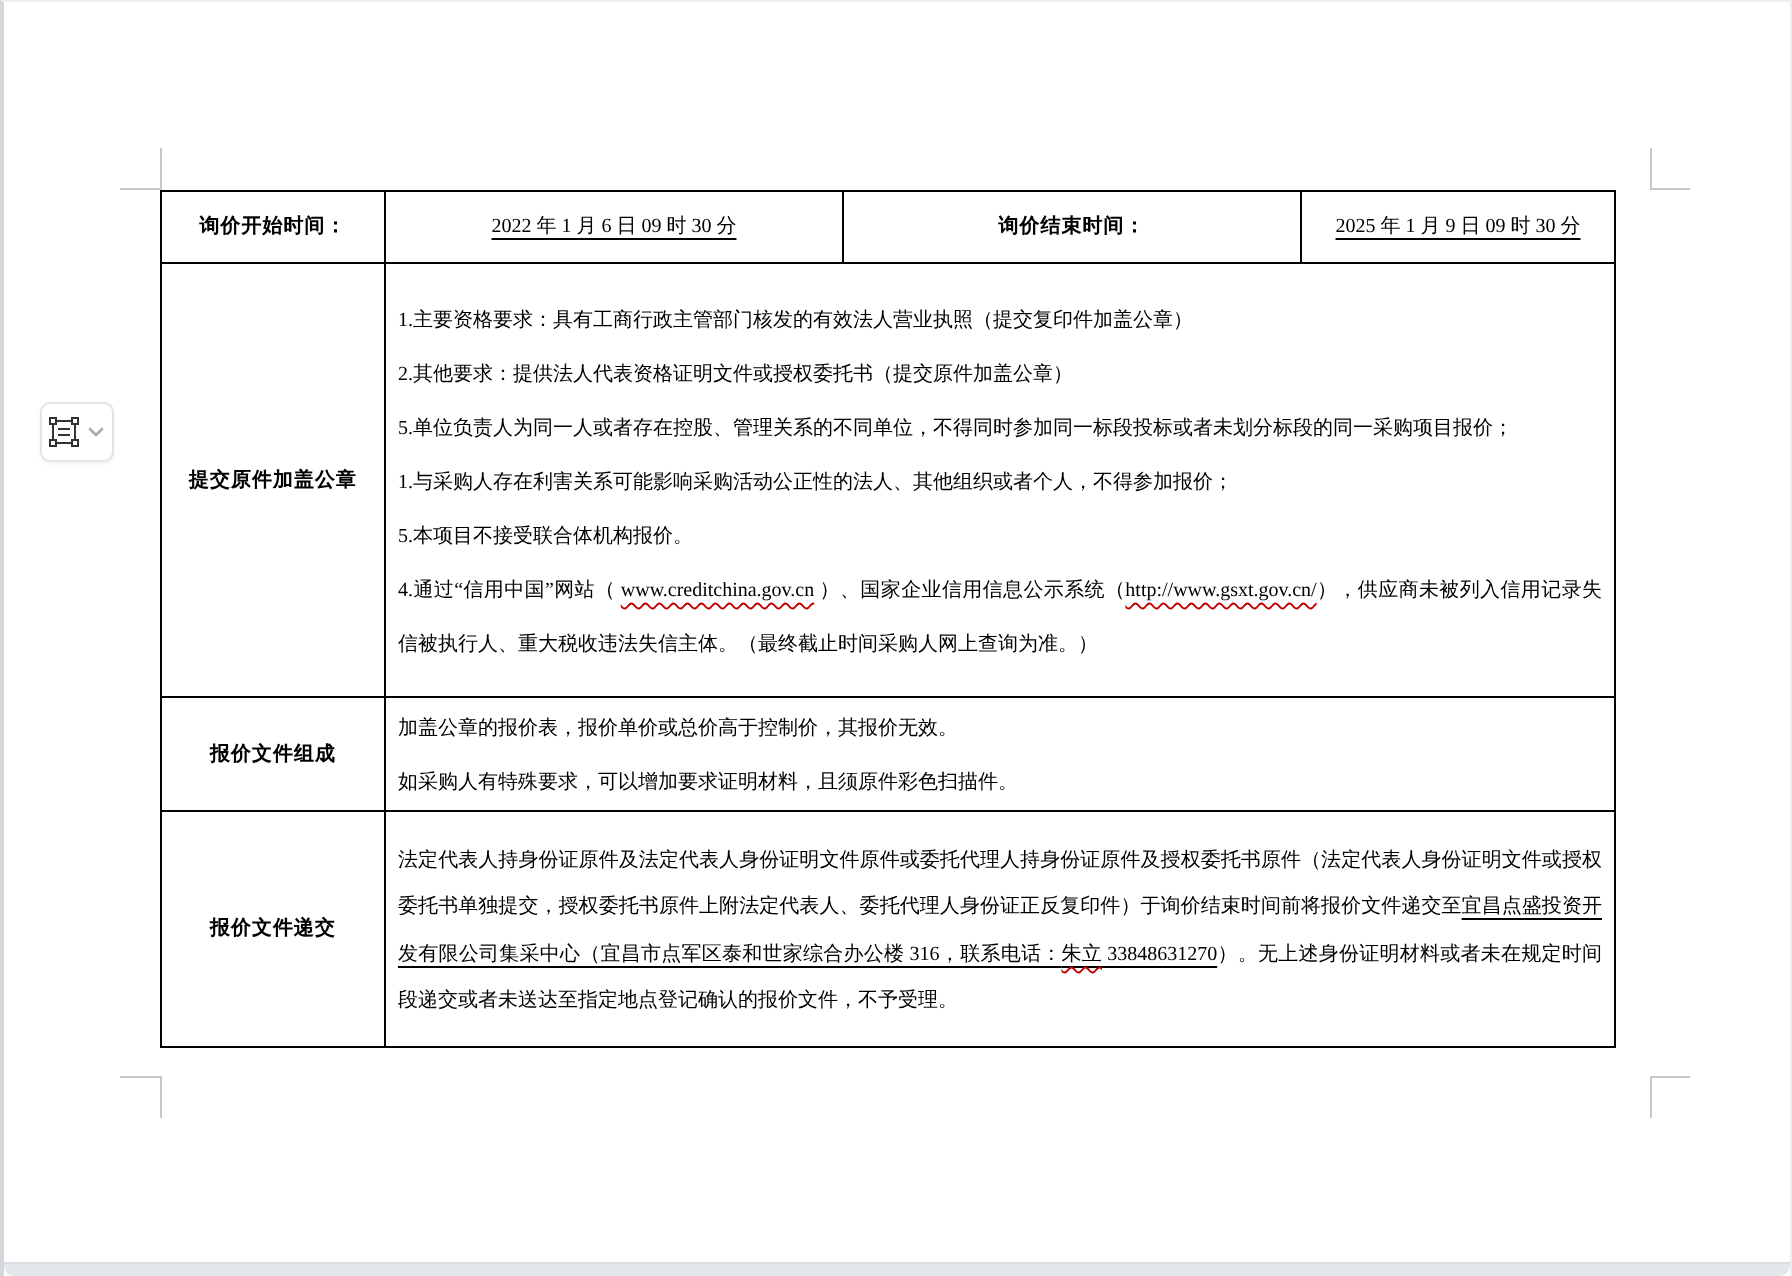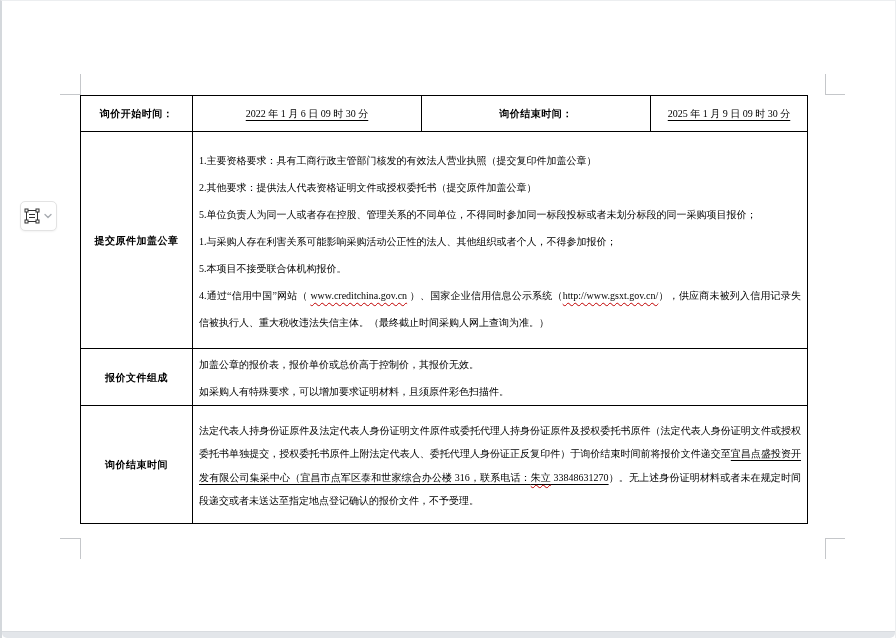--- a/index.html
+++ b/index.html
@@ -111,21 +111,21 @@
         </td>
     </tr>
     <tr style="height:54px" class="r-sec1">
       <td class="label">报价文件组成</td>
       <td class="content" colspan="3">
           <p><span>加盖公章的报价表，报价单价或总价高于控制价，其报价无效。</span></p>
           <p><span>如采购人有特殊要求，可以增加要求证明材料，且须原件彩色扫描件。</span></p>
         </td>
     </tr>
     <tr style="height:118px" class="r-sec2">
-      <td class="label">询价结束时间</td>
+      <td class="label">报价文件递交</td>
       <td class="content" colspan="3">
           <p><span>法定代表人持身份证原件及法定代表人身份证明文件原件或委托代理人持身份证原件及授权委托书原件（法定代表人身份证明文件或授权委托书单独提交，授权委托书原件上附法定代表人、委托代理人身份证正反复印件）于询价结束时间前将报价文件递交至</span><span class="u">宜昌点盛投资开发有限公司集采中心（宜昌市点军区泰和世家综合办公楼 316，联系电话：</span><span class="u"><span class="w">朱立</span></span><span class="u"> 33848631270</span><span>）。无上述身份证明材料或者未在规定时间段递交或者未送达至指定地点登记确认的报价文件，不予受理。</span></p>
         </td>
     </tr>
   </tbody>
 </table>
 
 <div class="bottom-bar"></div>
 
 </body></html>

